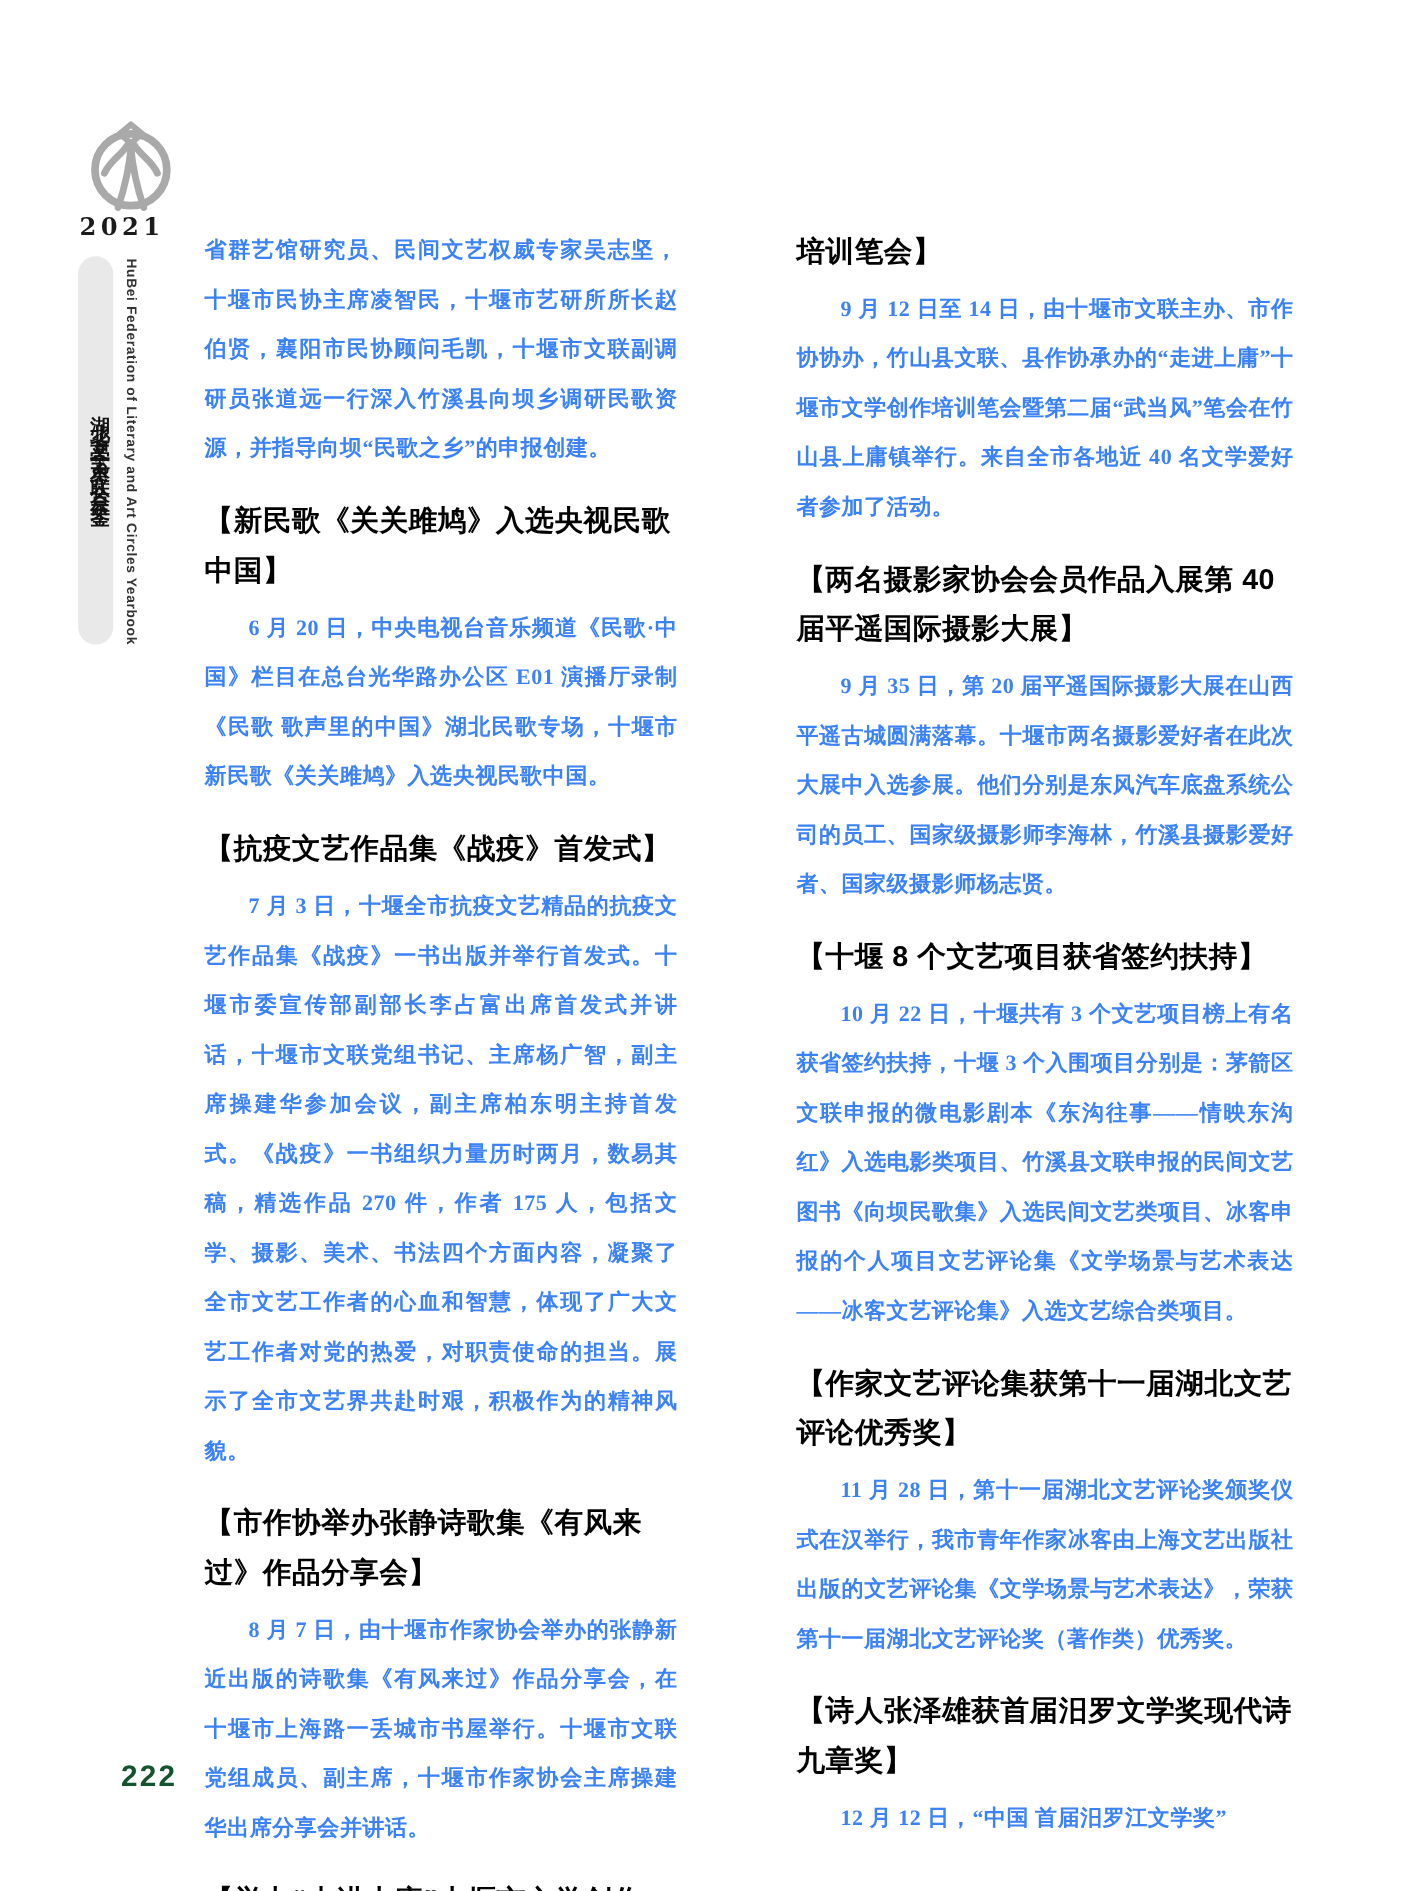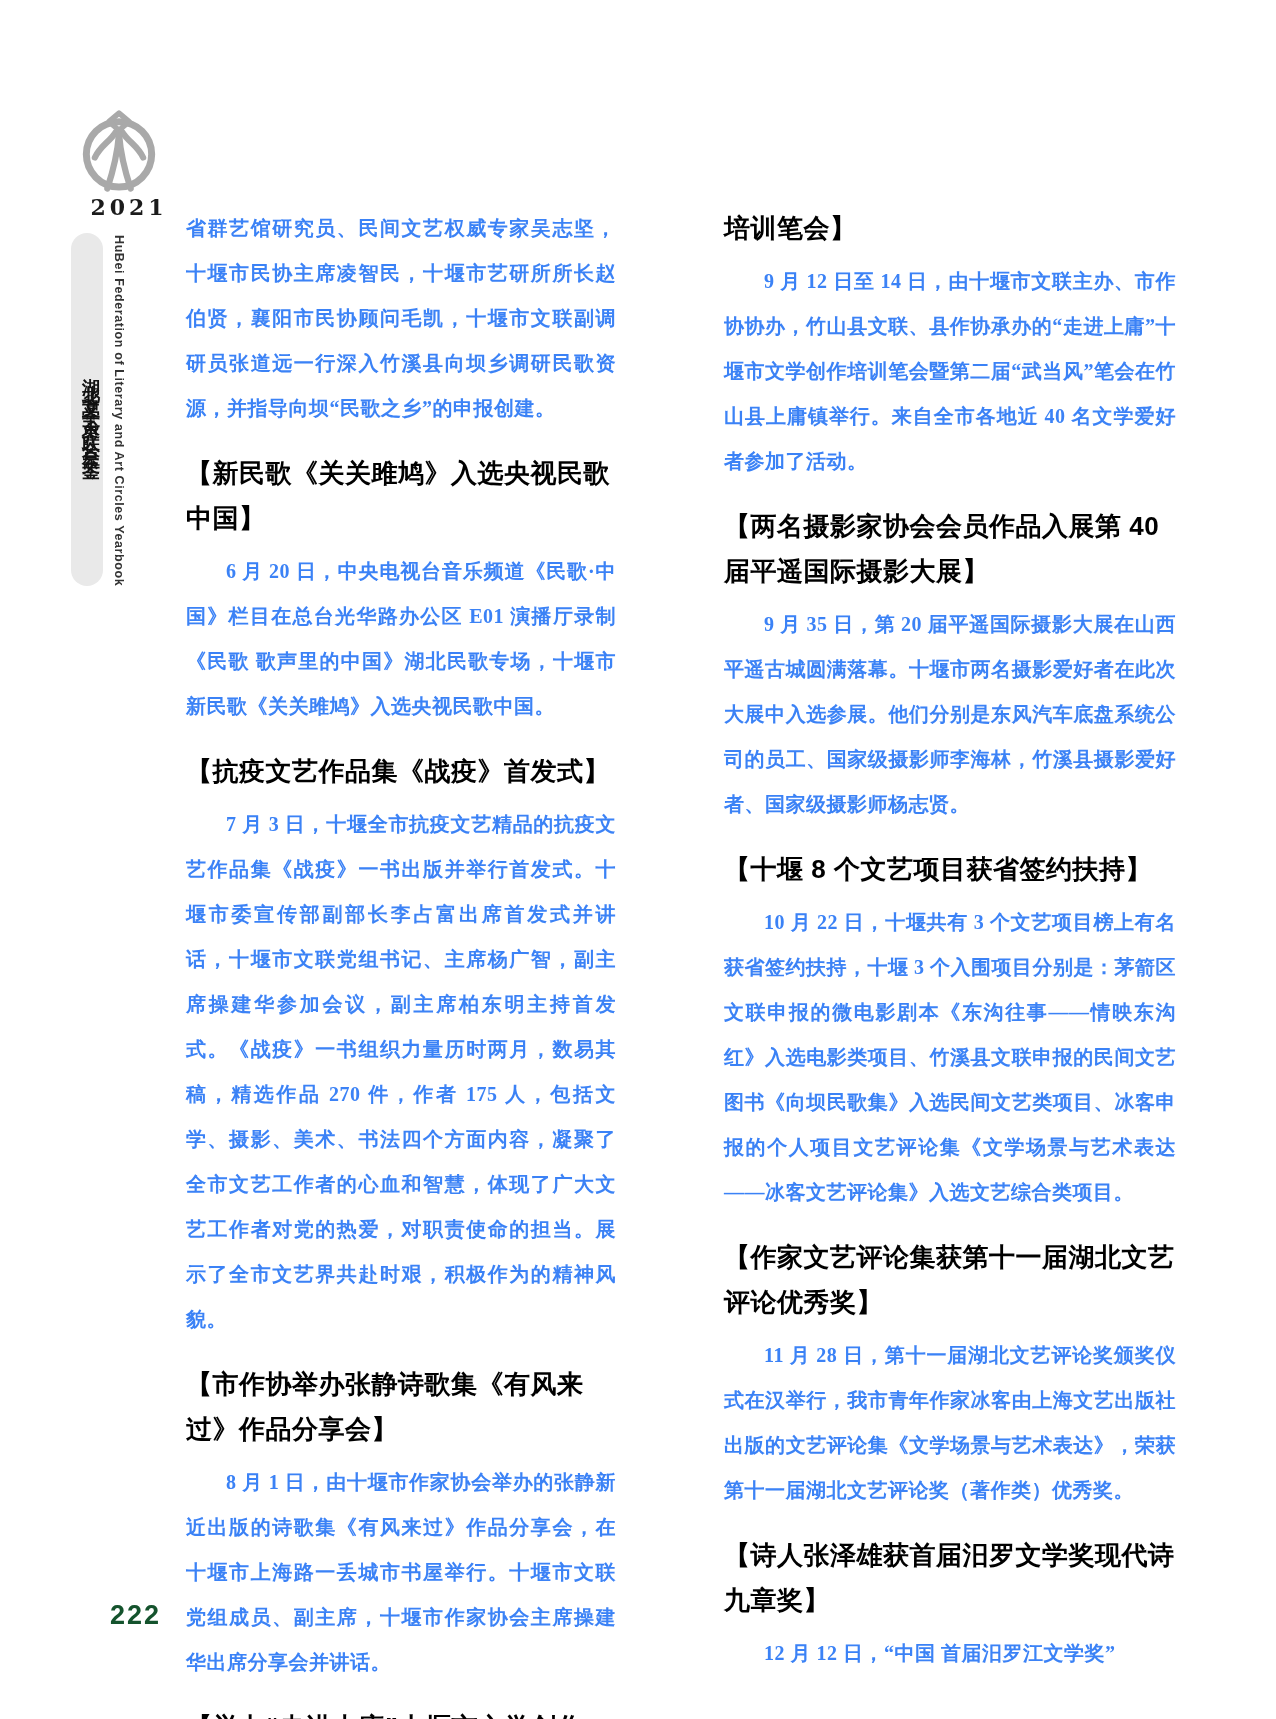--- a/index.html
+++ b/index.html
@@ -8,21 +8,21 @@
     width: 1276px;
     height: 1719px;
     background: #ffffff;
     overflow: hidden;
     font-family: "Liberation Serif", "DejaVu Serif", serif;
   }
 
   
   .logo { position: absolute; left: 80px; top: 110px; width: 78px; height: 84px; }
   .year {
-    position: absolute; left: 88px; top: 194px; width: 82px;
+    position: absolute; left: 70px; top: 194px; width: 82px;
     text-align: center;
     font-family: "DejaVu Serif", serif;
     font-weight: 700; font-size: 22px; letter-spacing: 4px; color: #1b1b1b;
   }
 
   
   .sidebar { position: absolute; left: 71px; top: 233px; display: flex; gap: 9px; }
   .strip {
     background: #e9e9e9; border-radius: 16px;
     width: 32px; padding: 9px 0 11px 0;
@@ -94,21 +94,21 @@
     <div class="spine-en">HuBei Federation of Literary and Art Circles Yearbook</div>
   </aside>
 
   <main class="col col-left">
     <p class="body-p">省群艺馆研究员、民间文艺权威专家吴志坚，十堰市民协主席凌智民，十堰市艺研所所长赵伯贤，襄阳市民协顾问毛凯，十堰市文联副调研员张道远一行深入竹溪县向坝乡调研民歌资源，并指导向坝“民歌之乡”的申报创建。</p>
     <h2 class="entry-h">【新民歌《关关雎鸠》入选央视民歌中国】</h2>
     <p class="body-p indent">6 月 20 日，中央电视台音乐频道《民歌·中国》栏目在总台光华路办公区 E01 演播厅录制《民歌 歌声里的中国》湖北民歌专场，十堰市新民歌《关关雎鸠》入选央视民歌中国。</p>
     <h2 class="entry-h">【抗疫文艺作品集《战疫》首发式】</h2>
     <p class="body-p indent">7 月 3 日，十堰全市抗疫文艺精品的抗疫文艺作品集《战疫》一书出版并举行首发式。十堰市委宣传部副部长李占富出席首发式并讲话，十堰市文联党组书记、主席杨广智，副主席操建华参加会议，副主席柏东明主持首发式。《战疫》一书组织力量历时两月，数易其稿，精选作品 270 件，作者 175 人，包括文学、摄影、美术、书法四个方面内容，凝聚了全市文艺工作者的心血和智慧，体现了广大文艺工作者对党的热爱，对职责使命的担当。展示了全市文艺界共赴时艰，积极作为的精神风貌。</p>
     <h2 class="entry-h">【市作协举办张静诗歌集《有风来过》作品分享会】</h2>
-    <p class="body-p indent">8 月 1 日，由十堰市作家协会举办的张静新近出版的诗歌集《有风来过》作品分享会，在十堰市上海路一丢城市书屋举行。十堰市文联党组成员、副主席，十堰市作家协会主席操建华出席分享会并讲话。</p>
+    <p class="body-p indent">8 月 7 日，由十堰市作家协会举办的张静新近出版的诗歌集《有风来过》作品分享会，在十堰市上海路一丢城市书屋举行。十堰市文联党组成员、副主席，十堰市作家协会主席操建华出席分享会并讲话。</p>
     <h2 class="entry-h">【举办“走进上庸”十堰市文学创作</h2>
   </main>
 
   <main class="col col-right">
     <h2 class="entry-h">培训笔会】</h2>
     <p class="body-p indent">9 月 12 日至 14 日，由十堰市文联主办、市作协协办，竹山县文联、县作协承办的“走进上庸”十堰市文学创作培训笔会暨第二届“武当风”笔会在竹山县上庸镇举行。来自全市各地近 40 名文学爱好者参加了活动。</p>
     <h2 class="entry-h">【两名摄影家协会会员作品入展第 40 届平遥国际摄影大展】</h2>
     <p class="body-p indent">9 月 35 日，第 20 届平遥国际摄影大展在山西平遥古城圆满落幕。十堰市两名摄影爱好者在此次大展中入选参展。他们分别是东风汽车底盘系统公司的员工、国家级摄影师李海林，竹溪县摄影爱好者、国家级摄影师杨志贤。</p>
     <h2 class="entry-h">【十堰 8 个文艺项目获省签约扶持】</h2>
     <p class="body-p indent">10 月 22 日，十堰共有 3 个文艺项目榜上有名获省签约扶持，十堰 3 个入围项目分别是：茅箭区文联申报的微电影剧本《东沟往事——情映东沟红》入选电影类项目、竹溪县文联申报的民间文艺图书《向坝民歌集》入选民间文艺类项目、冰客申报的个人项目文艺评论集《文学场景与艺术表达——冰客文艺评论集》入选文艺综合类项目。</p>

